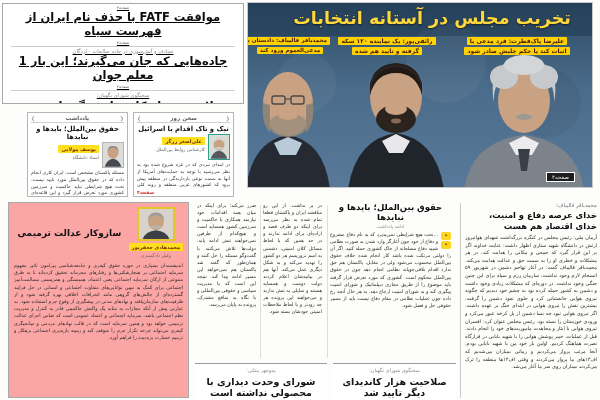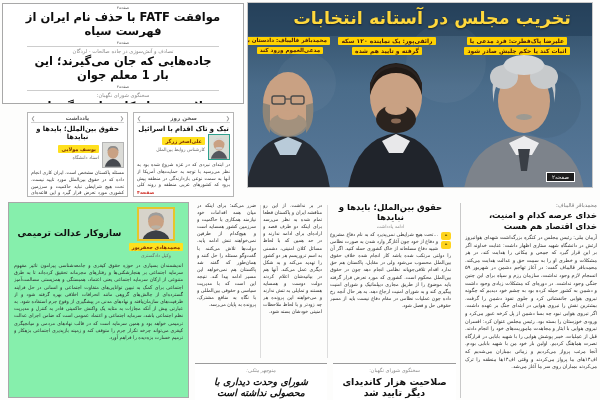--- a/index.html
+++ b/index.html
@@ -18,21 +18,21 @@
   .cap span{display:table;margin:0 auto 2px auto;background:#ffd200;color:#46180a;
     font-size:6px;font-weight:bold;line-height:1.35;padding:0 3px;border-radius:1px;white-space:nowrap;}
   .cap-r{left:205px;width:128px;}
   .cap-m{left:82px;width:114px;}
   .cap-l{left:2px;width:80px;}
   .cap-l span{font-size:5.6px;}
   .photo-badge{position:absolute;left:298px;top:169px;background:#1d1d1d;color:#f2f2f2;
     font-size:5.5px;padding:1px 5px;border:1px solid #fff;}
 
   
-  .stack{position:absolute;left:2px;top:3px;width:242px;height:101px;border:1px solid #a8a8a8;background:#fff;overflow:hidden;padding:1px 20px;}
+  .stack{position:absolute;left:2px;top:3px;width:242px;height:101px;border:1px solid #a8a8a8;background:#fff;overflow:hidden;padding:1px 4px;text-decoration:underline;}
   .marker{font-size:4px;color:#555;text-align:center;line-height:5px;}
   .stack h2{margin:1px 2px;font-size:11.5px;line-height:1.2;color:#0d0d0d;text-align:center;font-weight:bold;}
   .stack .rule{border-top:1px solid #cdcdcd;margin:1px 4px;}
   .kicker{font-size:5.2px;color:#8a8a8a;text-align:center;line-height:1.3;margin-top:1px;}
 
   
   .opbox{position:absolute;top:112px;width:101px;height:85px;border:1px solid #b5b5b5;background:#fff;padding:2px 3px;overflow:hidden;}
   .op-sokhan{left:133px;}
   .op-yad{left:27px;}
   .optab{display:flex;align-items:center;justify-content:space-between;border-bottom:1px solid #cfcfcf;padding-bottom:1px;}
@@ -42,21 +42,21 @@
   .oprow{display:flex;flex-direction:row;gap:3px;align-items:flex-start;}
   .opphoto{width:22px;height:26px;flex:0 0 auto;border:1.5px solid #b5b5b5;background:#dfe3de;}
   .op-sokhan .opphoto{border-color:#2fa08d;}
   .opmeta{display:flex;flex-direction:column;align-items:flex-start;gap:2px;padding-top:3px;}
   .nametag{background:#ffe01e;color:#7c2d00;font-size:5px;font-weight:bold;padding:1px 3px;border-radius:1px;white-space:nowrap;}
   .role{font-size:4.6px;color:#666;}
   .opbody{font-size:4.7px;line-height:1.45;color:#333;text-align:justify;margin-top:2px;height:27px;overflow:hidden;}
   .opmore{color:#d0342c;font-size:4.8px;font-weight:bold;text-align:left;margin-top:1px;}
 
   
-  .notebox{position:absolute;left:8px;top:202px;width:181px;height:196px;border:1px solid #a8a8a8;background:#86efac;padding:4px 5px;overflow:hidden;}
+  .notebox{position:absolute;left:8px;top:202px;width:181px;height:196px;border:1px solid #a8a8a8;background:#fca5a5;padding:4px 5px;overflow:hidden;}
   .noterow{display:flex;flex-direction:row;gap:4px;}
   .noteauthor{flex:0 0 48px;display:flex;flex-direction:column;align-items:center;gap:2px;}
   .notephoto{width:38px;height:34px;border:2px solid #e6c52c;background:#d9d5cc;}
   .notehead{flex:1;display:flex;align-items:center;justify-content:center;}
   .notehead h3{font-size:9px;font-weight:bold;color:#101010;margin:0;text-align:center;}
   .notebody{font-size:4.8px;line-height:1.5;color:#2e2e2e;text-align:justify;margin-top:4px;height:128px;overflow:hidden;}
 
   
   .mid{position:absolute;left:195px;top:202px;width:261px;height:158px;overflow:hidden;}
   .mid .widecol{position:absolute;left:135px;top:0;width:121px;height:158px;overflow:hidden;}
@@ -69,21 +69,21 @@
   .mid .ncol{position:absolute;top:0;width:59px;height:158px;overflow:hidden;}
   .mid .c2{left:68px;} .mid .c3{left:2px;}
   .vr{position:absolute;width:0;border-left:1px solid #ddd;}
   .vr-a{left:259.5px;top:205px;height:153px;}
   .vr-b{left:326.5px;top:205px;height:153px;}
   .vr-main{left:460px;top:203px;height:195px;border-left:1px solid #c9c9c9;position:absolute;}
 
   
   .teaser{position:absolute;top:363px;height:37px;border-top:1px solid #9b9b9b;background:#fff;overflow:hidden;}
   .teaser-r{left:333px;width:123px;}
-  .teaser-l{left:195px;width:132px;font-style:italic;}
+  .teaser-l{left:195px;width:132px;}
   .teaser .kicker{margin-top:3px;font-size:5px;}
   .teaser h3{margin:2px 2px 0 2px;font-size:9.5px;font-weight:bold;text-align:center;color:#121212;}
 
   
   .rightcol{position:absolute;left:465px;top:202px;width:132px;height:196px;overflow:hidden;}
   .rightcol .k{font-size:5.4px;color:#777;text-align:right;margin-bottom:2px;}
   .rightcol h3{margin:0 0 3px 0;font-size:8.4px;font-weight:bold;color:#0d0d0d;text-align:right;line-height:1.25;}
   .rightcol .body{font-size:5px;line-height:1.52;color:#2b2b2b;text-align:justify;}
 </style>
 </head>
@@ -263,17 +263,17 @@
     <div class="kicker">سخنگوی شورای نگهبان:</div>
     <h3>صلاحیت هزار کاندیدای دیگر تایید شد</h3>
   </div>
   <div class="teaser teaser-l">
     <div class="kicker">منوچهر متکی:</div>
     <h3>شورای وحدت دیداری با محصولی نداشته است</h3>
   </div>
 
   <div class="rightcol">
     <div class="k">محمدباقر قالیباف:</div>
-    <h3>خدای عرصه کدام و امنیت، خدای اقتصاد هم هست</h3>
+    <h3>خدای عرصه دفاع و امنیت، خدای اقتصاد هم هست</h3>
     <div class="body">آرمان ملی: رئیس مجلس در کنگره بزرگداشت شهدای هوانیروز ارتش در دانشگاه شهید ستاری اظهار داشت: عنایت خداوند اگر بر این قرار گیرد که جمعی و مکانی را هدایت کند، در هر مشکلات و خطری او را به سمت حق و عدالت هدایت می‌کند. محمدباقر قالیباف گفت: در آغاز تهاجم دشمن در شهریور ۵۹ انسجام لازم وجود نداشت، سازمان رزم و سپاه برای این چنین جنگی وجود نداشت. در دوره‌ای که مشکلات زیادی وجود داشت و دشمن به کشور حمله کرده بود به چشم خود دیدیم که چگونه نیروی هوایی جانفشانی کرد و جلوی نفوذ دشمن را گرفت. بیشترین نقش را نیروی هوایی در ابتدای جنگ بر عهده داشت. اگر نیروی هوایی نبود چه بسا دشمن از پل کرخه عبور می‌کرد و ورودی خوزستان را بسته بود. رئیس مجلس عنوان کرد: افسران نیروی هوایی با ایثار و مجاهدت ماموریت‌های خود را انجام دادند. قبل از عملیات، خیبر پوشش هوایی را با شهید بابایی در قرارگاه نصرت هماهنگ کردیم. اولین بار خود من با شهید بابایی بودم. آنجا مرتب پرواز می‌کردیم و زمانی بمباران می‌شدیم که اف۱۴های ما پرواز می‌کردند و وقتی اف۱۴ها منطقه را ترک می‌کردند بمباران روی سر ما آغاز می‌شد.</div>
   </div>
 
 </div>
 
 </body></html>

